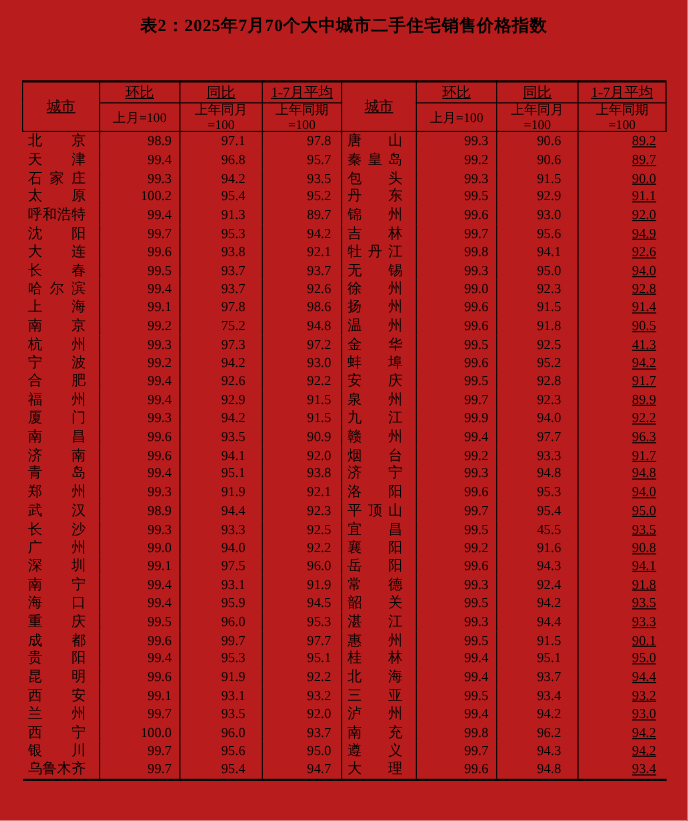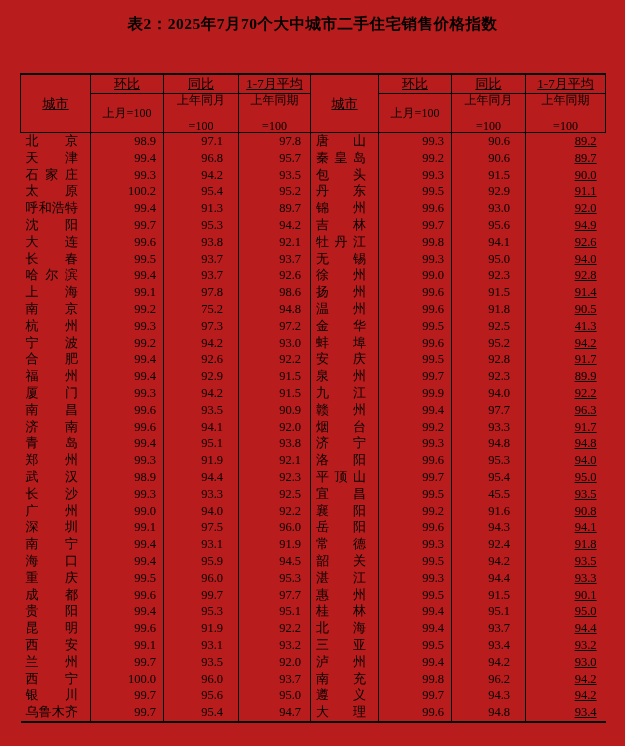--- a/index.html
+++ b/index.html
@@ -31,21 +31,21 @@
     border:1px solid #000;
     font-weight:normal;
     text-align:center;
     vertical-align:middle;
     font-size:13px;
     padding:0;
   }
   thead tr.h1 th { height:19px;text-decoration:underline; }
   thead tr.h2 th { height:24px; }
   .sub-base { font-size:12px; line-height:12px; }
-  .sub-base .l2 { margin-top:14px; }
+  .sub-base .l2 { margin-top:1px; }
   tbody td {
     border-right:1px solid #000;
     height:16.8px;
     line-height:16.8px;
     padding:0;
     font-size:12.5px;
     vertical-align:middle;
     white-space:nowrap;
     overflow:hidden;
   }

